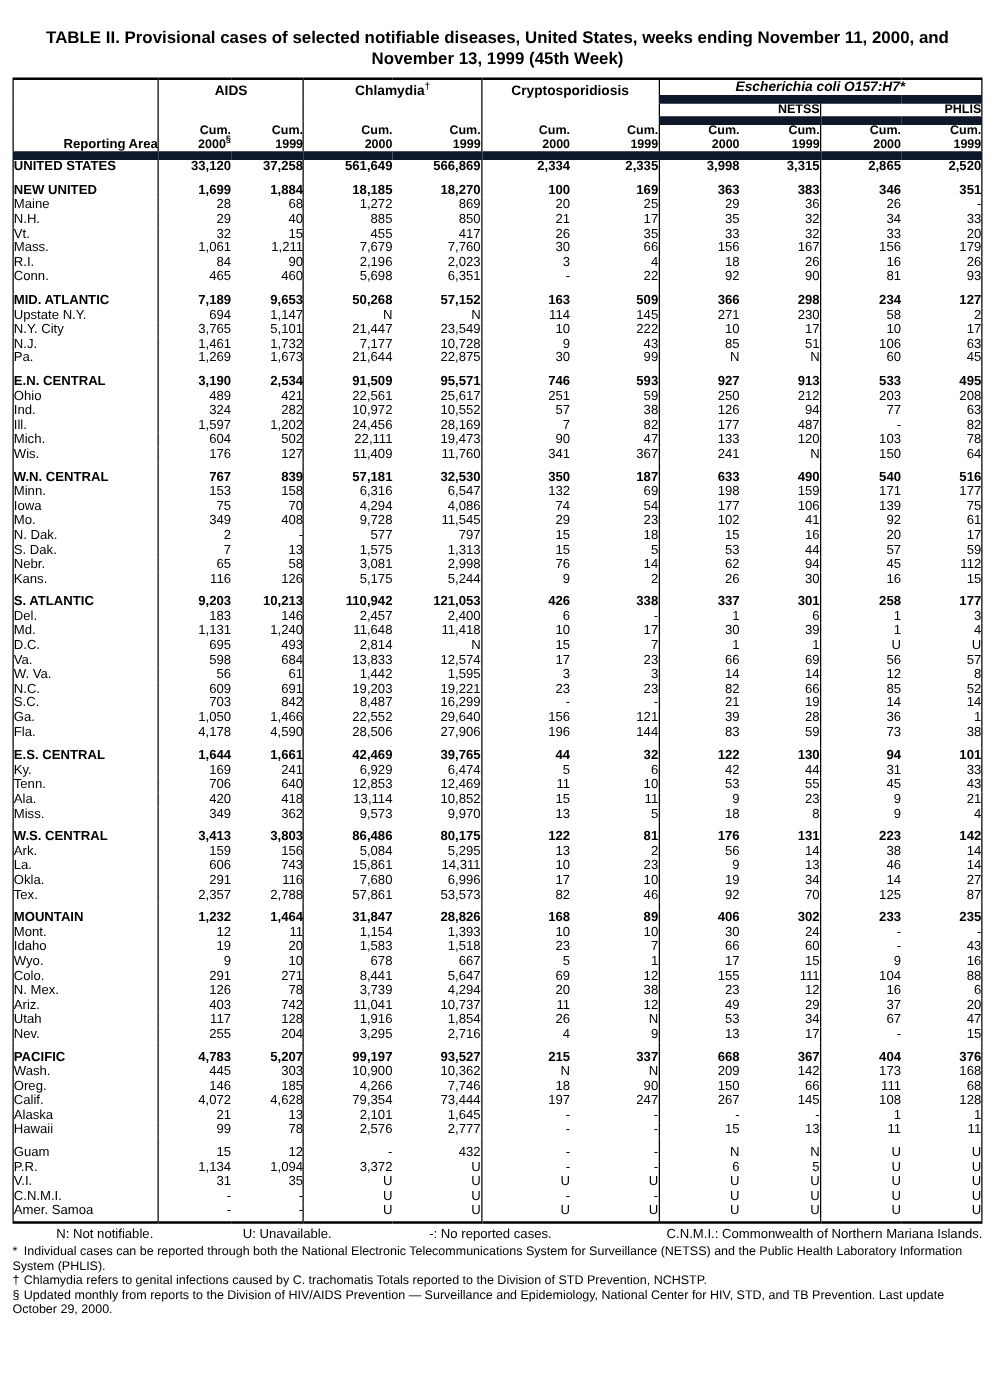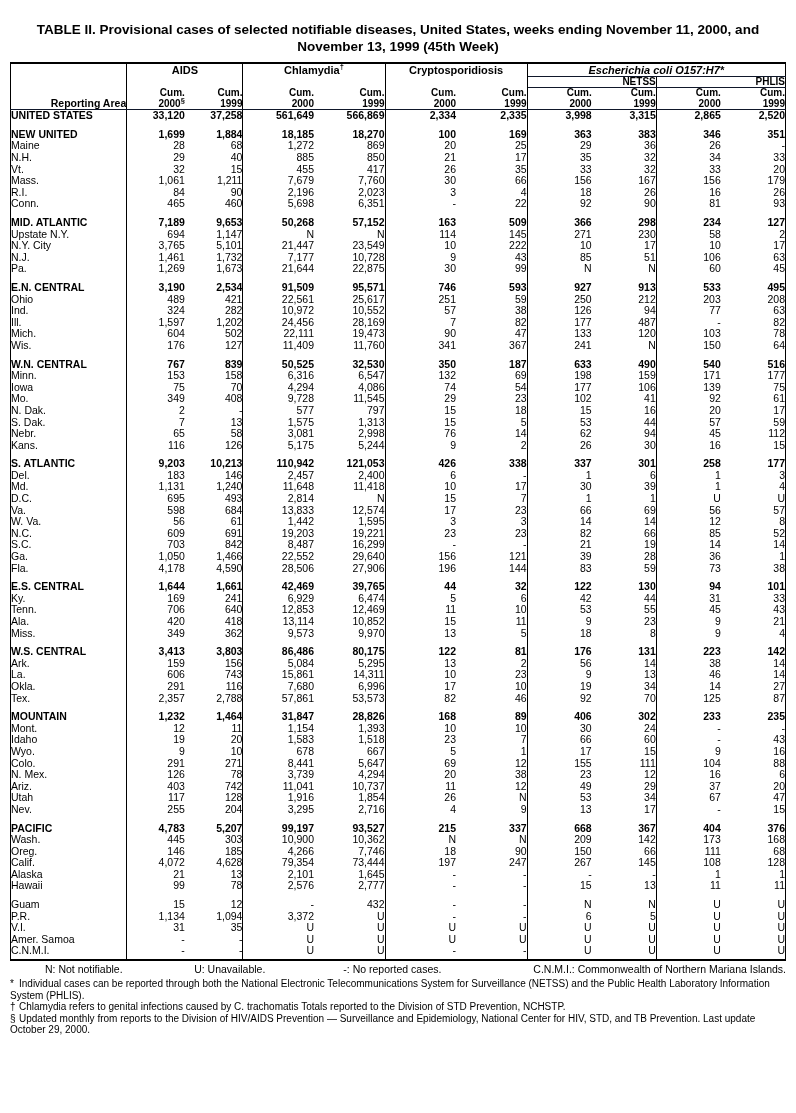--- a/index.html
+++ b/index.html
@@ -44,21 +44,21 @@
   .hdr-sub {
     text-align: right;
     font-weight: bold;
     font-size: 10px;
     line-height: 1.05;
     padding-bottom: 1px;
   }
   .hdr-ital {
     font-style: italic;
   }
-  .bdr-bot { border-bottom: 1px solid #0f172a; }
+  .bdr-bot { border-bottom: 7px solid #0f172a; }
   .bdr-left { border-left: 1px solid #000; }
   .bdr-right { border-right: 1px solid #000; }
   .thick-top { border-top: 2px solid #000; }
   .thick-bot { border-bottom: 2px solid #000; }
 
   .reporting-area-label {
     font-weight: bold;
     font-size: 10.5px;
     text-align: right;
     padding-left: 2px;
@@ -494,21 +494,21 @@
           <td class="bdr-right"></td>
           <td class=""></td>
           <td class="bdr-right"></td>
           <td class=""></td>
           <td class="bdr-right"></td>
         </tr>
         <tr class="bold">
           <td class="area bdr-left">W.N. CENTRAL</td>
           <td class="num bdr-left">767</td>
           <td class="num bdr-right">839</td>
-          <td class="num">50,525</td>
+          <td class="num">57,181</td>
           <td class="num bdr-right">32,530</td>
           <td class="num">350</td>
           <td class="num bdr-right">187</td>
           <td class="num">633</td>
           <td class="num bdr-right">490</td>
           <td class="num">540</td>
           <td class="num bdr-right">516</td>
         </tr>
         <tr>
           <td class="area bdr-left">Minn.</td>
@@ -1167,40 +1167,40 @@
           <td class="num">U</td>
           <td class="num bdr-right">U</td>
           <td class="num">U</td>
           <td class="num bdr-right">U</td>
           <td class="num">U</td>
           <td class="num bdr-right">U</td>
           <td class="num">U</td>
           <td class="num bdr-right">U</td>
         </tr>
         <tr>
+          <td class="area bdr-left">C.N.M.I.</td>
+          <td class="num bdr-left">-</td>
+          <td class="num bdr-right">-</td>
+          <td class="num">U</td>
+          <td class="num bdr-right">U</td>
+          <td class="num">-</td>
+          <td class="num bdr-right">-</td>
+          <td class="num">U</td>
+          <td class="num bdr-right">U</td>
+          <td class="num">U</td>
+          <td class="num bdr-right">U</td>
+        </tr>
+        <tr>
           <td class="area bdr-left">Amer. Samoa</td>
           <td class="num bdr-left">-</td>
           <td class="num bdr-right">-</td>
           <td class="num">U</td>
           <td class="num bdr-right">U</td>
           <td class="num">U</td>
           <td class="num bdr-right">U</td>
-          <td class="num">U</td>
-          <td class="num bdr-right">U</td>
-          <td class="num">U</td>
-          <td class="num bdr-right">U</td>
-        </tr>
-        <tr>
-          <td class="area bdr-left">C.N.M.I.</td>
-          <td class="num bdr-left">-</td>
-          <td class="num bdr-right">-</td>
-          <td class="num">U</td>
-          <td class="num bdr-right">U</td>
-          <td class="num">-</td>
-          <td class="num bdr-right">-</td>
           <td class="num">U</td>
           <td class="num bdr-right">U</td>
           <td class="num">U</td>
           <td class="num bdr-right">U</td>
         </tr>
         <tr>
           <td class="thick-bot bdr-left" style="height: 2px;"></td>
           <td class="thick-bot bdr-left" style="height: 2px;"></td>
           <td class="thick-bot bdr-right" style="height: 2px;"></td>
           <td class="thick-bot" style="height: 2px;"></td>

